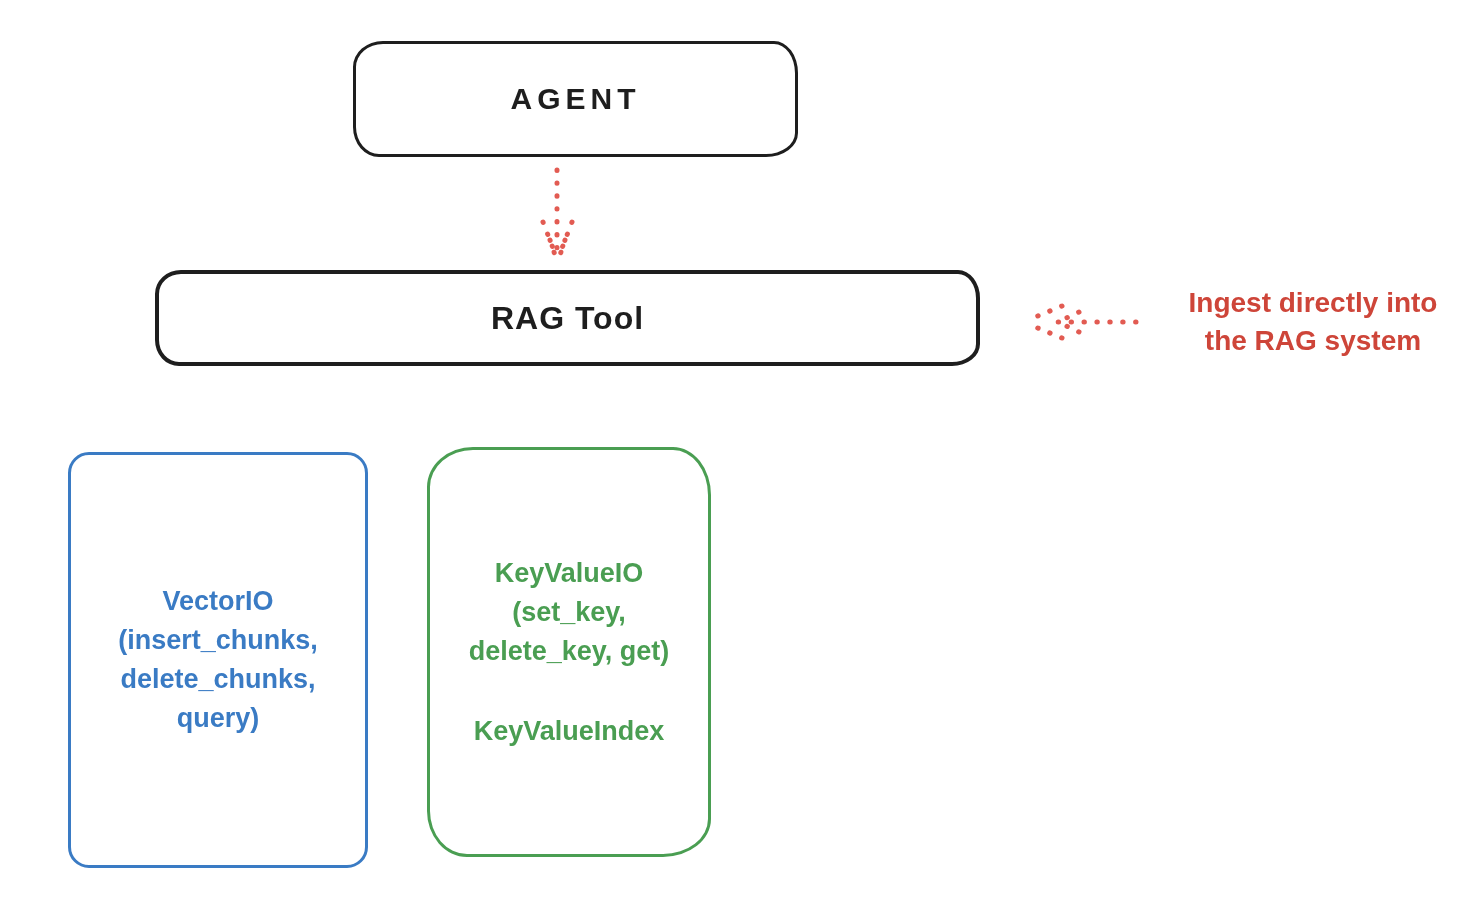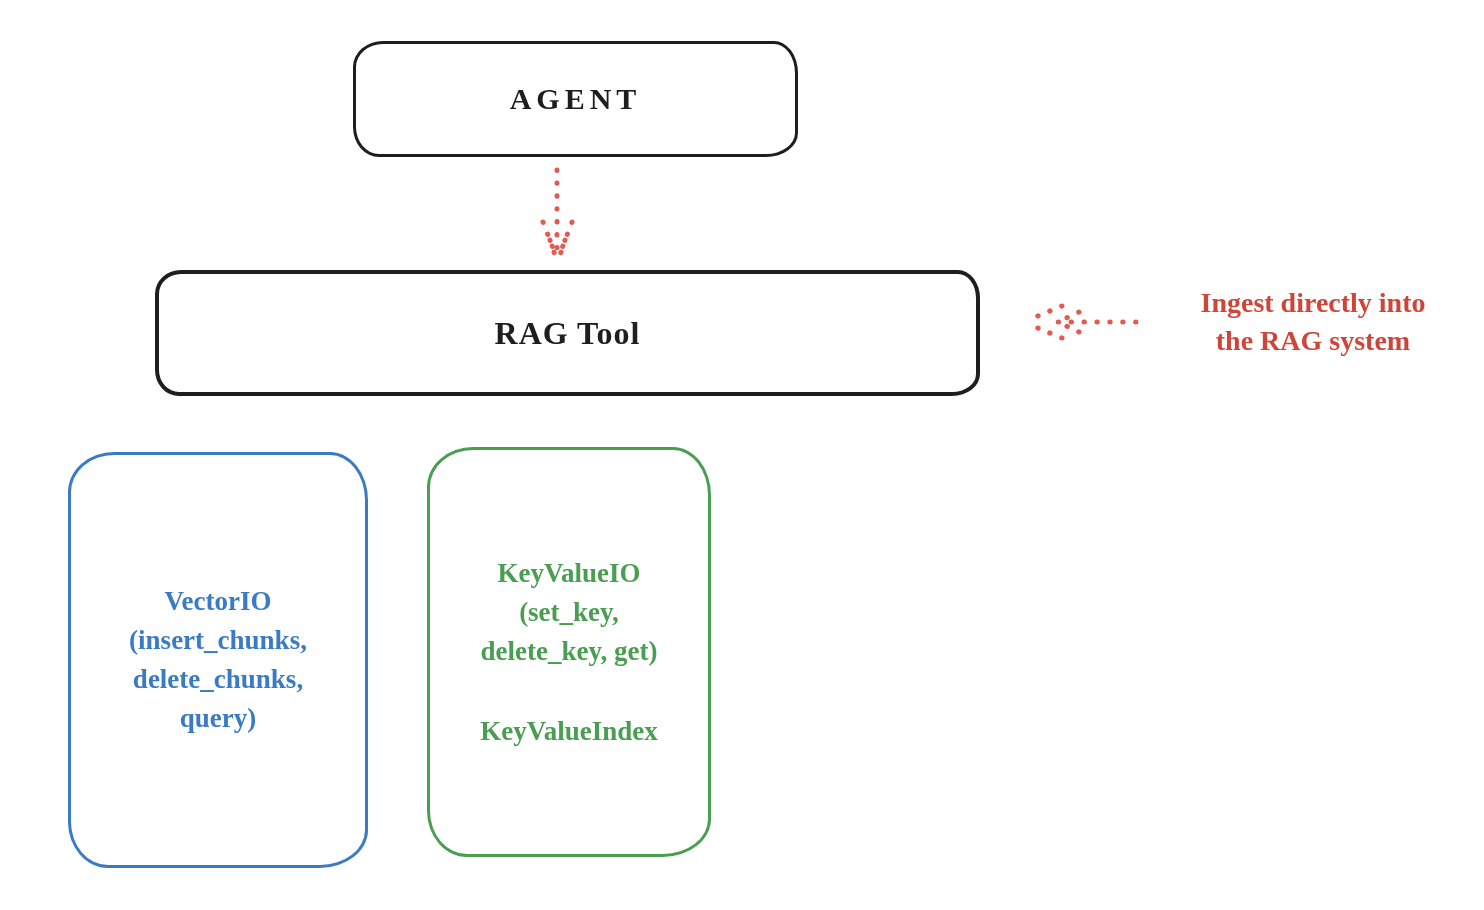--- a/index.html
+++ b/index.html
@@ -4,21 +4,21 @@
 <style>
   * { box-sizing: border-box; margin: 0; padding: 0; }
   html, body { background: #ffffff; }
   body { width: 1484px; height: 910px; overflow: hidden; }
 
   .canvas {
     position: relative;
     width: 1484px;
     height: 910px;
     background: #ffffff;
-    font-family: Liberation Serif, serif;
+    font-family: Liberation Sans, sans-serif;
     color: var(--ink);
     padding-left: 16px;
   }
 
   .arrows-layer {
     position: absolute;
     left: 0; top: 0;
     width: 1484px; height: 910px;
     pointer-events: none;
   }
@@ -43,21 +43,21 @@
     width: 445px; height: 116px;
     border: 3.5px solid var(--ink);
     border-radius: 30px 24px 32px 26px / 26px 32px 24px 30px;
     font-size: 30px;
     font-weight: bold;
     letter-spacing: 5px;
   }
 
   .rag-node {
     left: 155px; top: 270px;
-    width: 825px; height: 126px;
+    width: 825px; height: 96px;
     border: 4px solid var(--ink);
     border-radius: 26px 22px 28px 24px / 24px 28px 22px 26px;
     font-size: 32px;
     font-weight: bold;
     letter-spacing: 1px;
   }
 
   .annotation {
     position: absolute;
     left: 1140px; top: 284px;
@@ -80,20 +80,21 @@
     border-radius: 46px 38px 48px 40px / 40px 48px 38px 46px;
     padding: 0 6px;
   }
   .storage-node .index-label { margin-top: 41px; }
 
   .storage-vector {
     left: 68px; top: 452px;
     width: 300px; height: 416px;
     border-color: var(--blue);
     color: var(--blue);
+    border-radius: 21px;
   }
   .storage-keyvalue {
     left: 427px; top: 447px;
     width: 284px; height: 410px;
     border-color: var(--green);
     color: var(--green);
   }
   .storage-relational {
     left: 782px; top: 447px;
     width: 288px; height: 410px;

